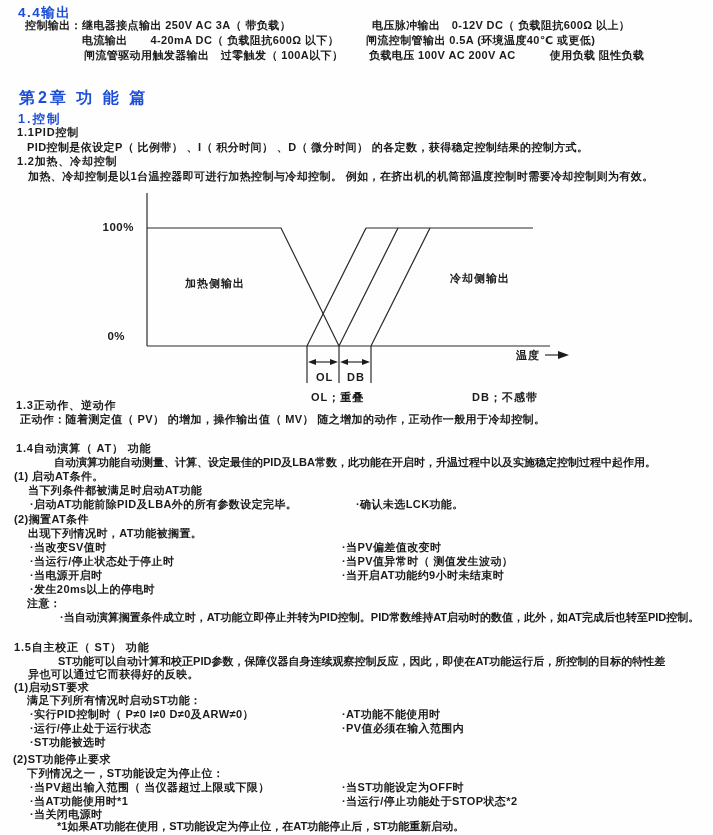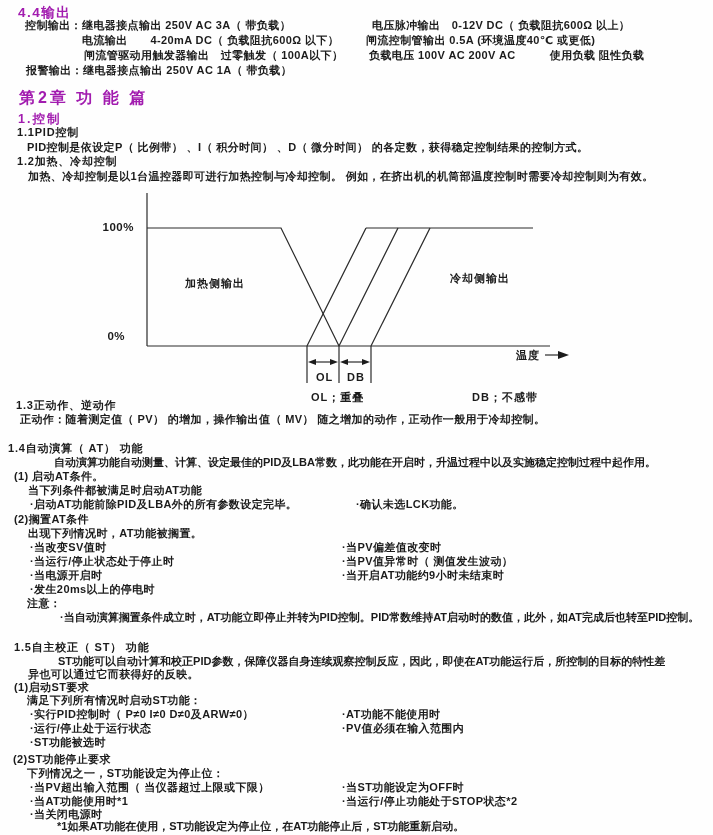--- a/index.html
+++ b/index.html
@@ -4,21 +4,21 @@
 <style>
   html,body{margin:0;padding:0;background:#ffffff;}
   .page{
     position:relative;width:713px;height:835px;overflow:hidden;
     background:#fefefe;color:#1b1b1b;
     font-family:"Liberation Sans","DejaVu Sans",sans-serif;
     font-weight:bold;
   }
   .ln{position:absolute;font-size:11px;letter-spacing:0.4px;line-height:13px;white-space:nowrap;}
   .tight{letter-spacing:0;margin-left:30px;}
-  .h{position:absolute;margin:0;white-space:nowrap;color:#a21caf;}
+  .h{position:absolute;margin:0;white-space:nowrap;color:#1d4ed8;}
   .h44{font-size:13.5px;letter-spacing:1.5px;}
   .chap{font-size:16px;letter-spacing:3px;}
   .sub{font-size:12.5px;letter-spacing:2px;}
   .shead{font-size:11px;letter-spacing:0.8px;}
   svg.diagram{position:absolute;left:0;top:188px;}
   svg.diagram line, svg.diagram polyline{stroke:#2a2a2a;stroke-width:1.2;fill:none;}
   svg.diagram text{fill:#1b1b1b;font-family:"Liberation Sans","DejaVu Sans",sans-serif;font-size:11px;font-weight:bold;letter-spacing:1px;}
   svg.diagram .pct{letter-spacing:0.5px;font-size:11.5px;}
   svg.diagram polygon{fill:#1b1b1b;stroke:none;}
 </style>
@@ -27,21 +27,20 @@
 
 <div class="page">
 
   <h2 class="h h44" style="top:4px;left:18px">4.4输出</h2>
   <div class="ln" style="top:19px;left:25px">控制输出：继电器接点输出 250V AC 3A（ 带负载）</div>
   <div class="ln" style="top:19px;left:372px">电压脉冲输出　0-12V DC（ 负载阻抗600Ω 以上）</div>
   <div class="ln" style="top:34px;left:82px">电流输出　　4-20mA DC（ 负载阻抗600Ω 以下）</div>
   <div class="ln" style="top:34px;left:366px">闸流控制管输出 0.5A (环境温度40℃ 或更低)</div>
   <div class="ln" style="top:49px;left:84px">闸流管驱动用触发器输出　过零触发（ 100A以下）</div>
   <div class="ln" style="top:49px;left:369px">负载电压 100V AC 200V AC　　　使用负载 阻性负载</div>
-  <div class="ln" style="top:64px;left:26px">报警输出：继电器接点输出 250V AC 1A（ 带负载）</div>
 
   <h1 class="h chap" style="top:88px;left:19px">第2章 功 能 篇</h1>
   <h2 class="h sub" style="top:111px;left:18px">1.控制</h2>
 
   <div class="ln shead" style="top:126px;left:17px">1.1PID控制</div>
   <div class="ln" style="top:141px;left:27px">PID控制是依设定P（ 比例带） 、I（ 积分时间） 、D（ 微分时间） 的各定数，获得稳定控制结果的控制方式。</div>
   <div class="ln shead" style="top:155px;left:17px">1.2加热、冷却控制</div>
   <div class="ln" style="top:170px;left:28px">加热、冷却控制是以1台温控器即可进行加热控制与冷却控制。 例如，在挤出机的机筒部温度控制时需要冷却控制则为有效。</div>
 
   <svg class="diagram" width="713" height="218" viewBox="0 0 713 218">
@@ -78,21 +77,21 @@
     <text x="516" y="171">温度</text>
     <text x="316" y="193">OL</text>
     <text x="347" y="193">DB</text>
     <text x="311" y="213">OL；重叠</text>
     <text x="472" y="213">DB；不感带</text>
   </svg>
 
   <div class="ln shead" style="top:399px;left:16px">1.3正动作、逆动作</div>
   <div class="ln" style="top:413px;left:20px">正动作：随着测定值（ PV） 的增加，操作输出值（ MV） 随之增加的动作，正动作一般用于冷却控制。</div>
 
-  <div class="ln shead" style="top:442px;left:8px">1.4自动演算（ AT） 功能</div>
+  <div class="ln shead" style="top:442px;left:16px">1.4自动演算（ AT） 功能</div>
   <div class="ln tight" style="top:456px;left:24px">自动演算功能自动测量、计算、设定最佳的PID及LBA常数，此功能在开启时，升温过程中以及实施稳定控制过程中起作用。</div>
 
   <div class="ln" style="top:470px;left:14px">(1) 启动AT条件。</div>
   <div class="ln" style="top:484px;left:28px">当下列条件都被满足时启动AT功能</div>
   <div class="ln" style="top:498px;left:30px">·启动AT功能前除PID及LBA外的所有参数设定完毕。</div>
   <div class="ln" style="top:498px;left:356px">·确认未选LCK功能。</div>
 
   <div class="ln" style="top:513px;left:14px">(2)搁置AT条件</div>
   <div class="ln" style="top:527px;left:28px">出现下列情况时，AT功能被搁置。</div>
   <div class="ln" style="top:541px;left:30px">·当改变SV值时</div>

